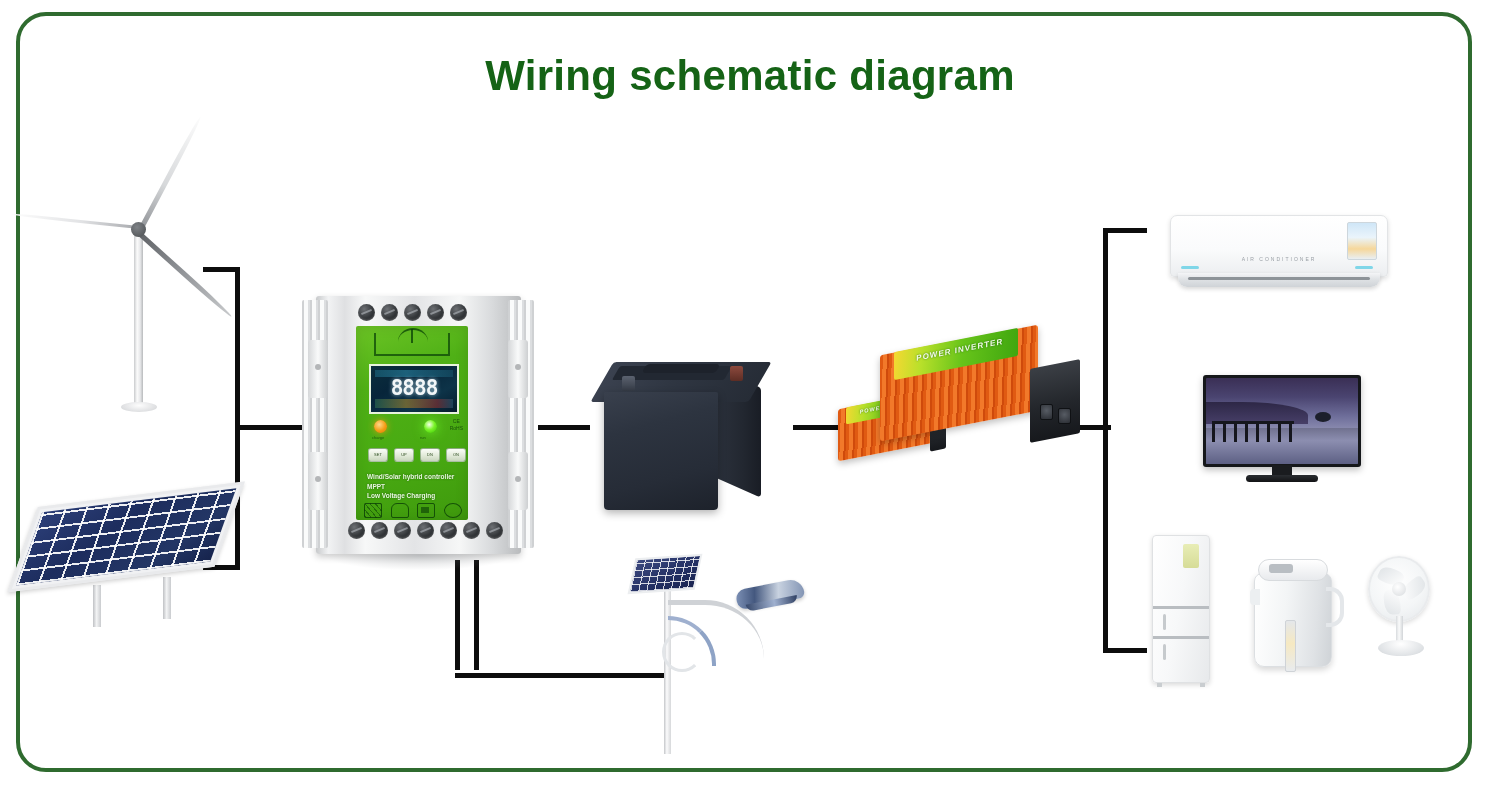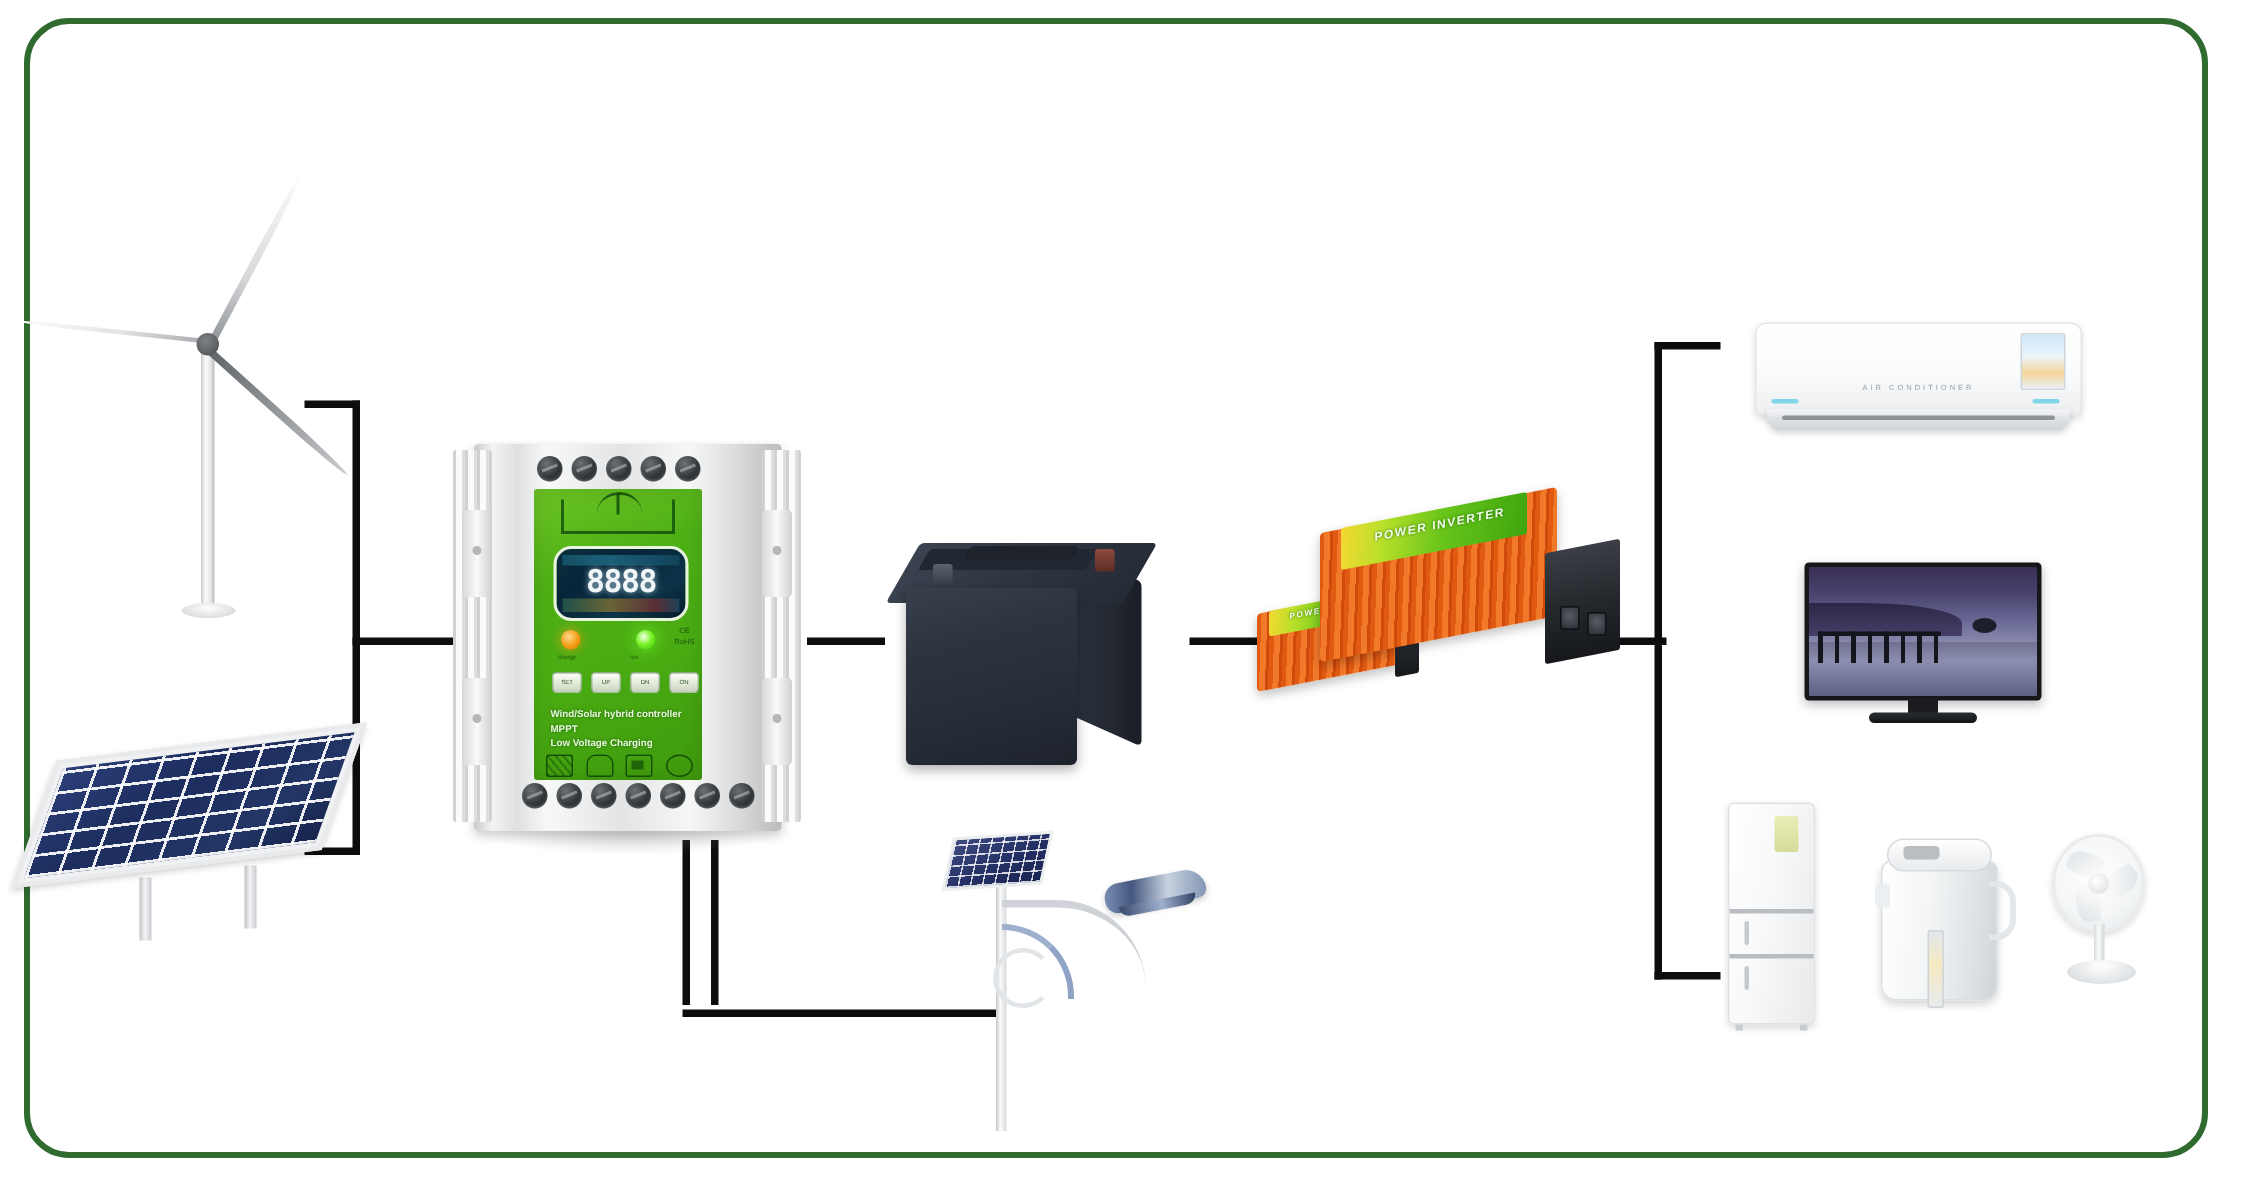--- a/index.html
+++ b/index.html
@@ -153,21 +153,21 @@
   .fp-logo:after{
     content:"";position:absolute;left:22px;top:-5px;width:30px;height:12px;
     border-top:2px solid rgba(12,70,8,.8);
     border-radius:50% 50% 0 0 / 100% 100% 0 0;
     transform:rotate(0deg);
   }
   .lcd{
     position:absolute;left:13px;top:38px;width:86px;height:46px;
     background:linear-gradient(150deg,#0b2f3d 0%,#07253a 35%,#0d3348 70%,#051b2c 100%);
     border:2px solid #e8f4dd;
-    border-radius:12px;
+    border-radius:0;
     overflow:hidden;
   }
   .lcd .digits{
     position:absolute;left:50%;top:50%;transform:translate(-50%,-56%);
     font-family:"DejaVu Sans Mono",monospace;
     font-size:21px;font-weight:bold;color:#f2f6f8;
     letter-spacing:-1px;
     text-shadow:0 0 4px rgba(190,225,240,.8);
   }
   .lcd .seg-a{position:absolute;left:4px;top:4px;width:78px;height:7px;background:linear-gradient(90deg,#1d6d86,#2e8fae 40%,#17566d);opacity:.55;}
@@ -513,20 +513,21 @@
     border-radius:50%;
   }
 </style>
 </head>
 <body>
 
 <div id="stage">
 
   <div id="frame"></div>
 
+  <div id="title">Wiring schematic diagram</div>
 
   <div class="wire-v" style="left:235px;top:267px;height:303px;"></div>
   <div class="wire-h" style="left:203px;top:267px;width:37px;"></div>
   <div class="wire-h" style="left:203px;top:565px;width:37px;"></div>
   <div class="wire-h" style="left:235px;top:425px;width:72px;"></div>
 
   <div class="wire-h" style="left:538px;top:425px;width:52px;"></div>
 
   <div class="wire-h" style="left:793px;top:425px;width:52px;"></div>
 

